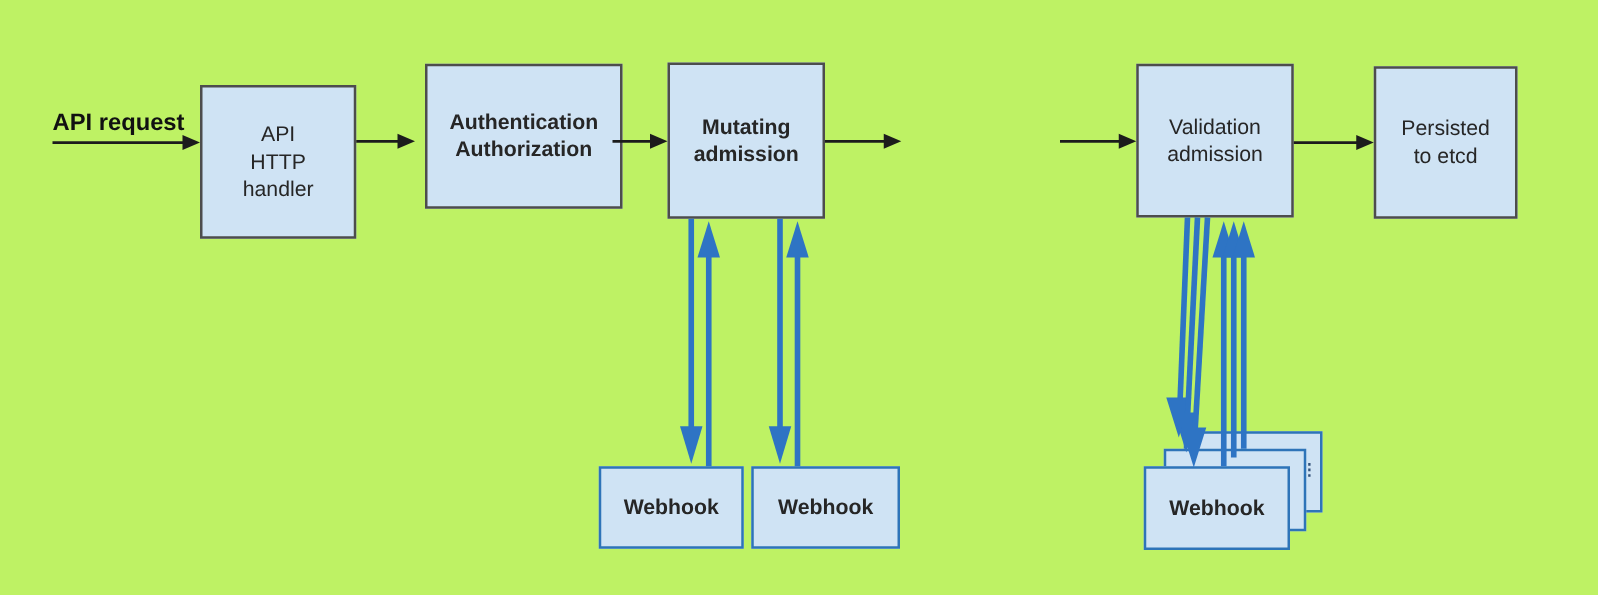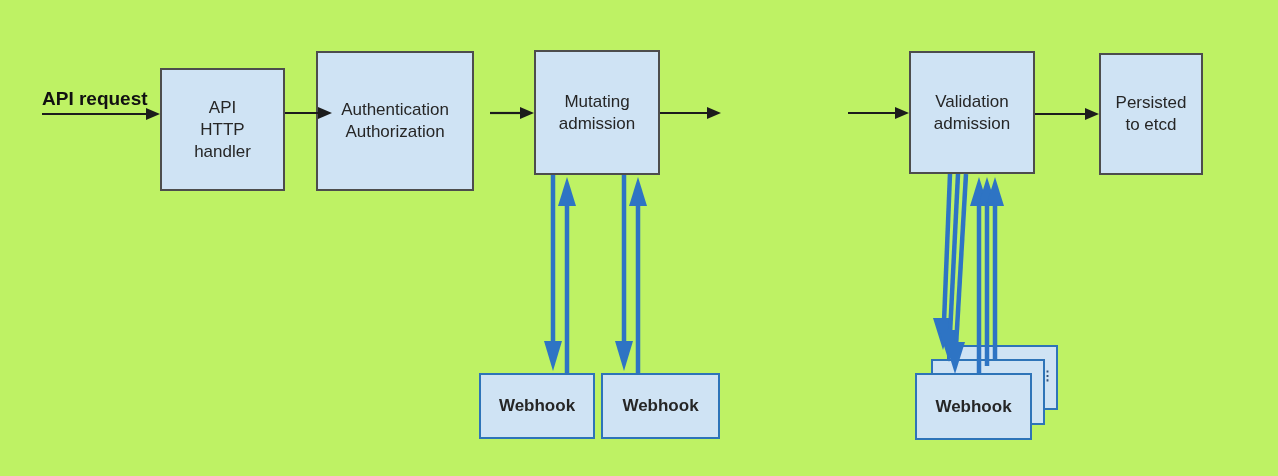--- a/index.html
+++ b/index.html
@@ -78,27 +78,27 @@
 </head>
 <body>
 
 <div class="canvas">
 
   <div class="api-request">API request</div>
 
   <div class="box" style="left:160px; top:52px; width:125px; height:123px;margin-top:16px;">API
 HTTP
 handler</div>
-  <div class="box" style="left:316px; top:51px; width:158px; height:140px;">Authentication
+  <div class="box" style="left:340px; top:51px; width:158px; height:116px;font-weight:bold;">Authentication
 Authorization</div>
-  <div class="box" style="left:534px; top:50px; width:126px; height:125px;">Mutating
+  <div class="box" style="left:534px; top:50px; width:126px; height:125px;font-weight:bold;">Mutating
 admission</div>
   <div class="box" style="left:909px; top:51px; width:126px; height:123px;">Validation
 admission</div>
-  <div class="box" style="left:1099px; top:53px; width:104px; height:122px;">Persisted
+  <div class="box" style="left:1099px; top:53px; width:115px; height:122px;">Persisted
 to etcd</div>
 
   <div class="box webhook" style="left:479px; top:373px; width:116px; height:66px;">Webhook</div>
   <div class="box webhook" style="left:601px; top:373px; width:119px; height:66px;">Webhook</div>
 
   <div class="stack-layer" style="left:947px; top:345px; width:111px; height:65px;"></div>
   <div class="stack-layer" style="left:931px; top:359px; width:114px; height:66px;"></div>
   <div class="ellipsis-mark">⋮</div>
   <div class="box webhook" style="left:915px; top:373px; width:117px; height:67px;">Webhook</div>
 

